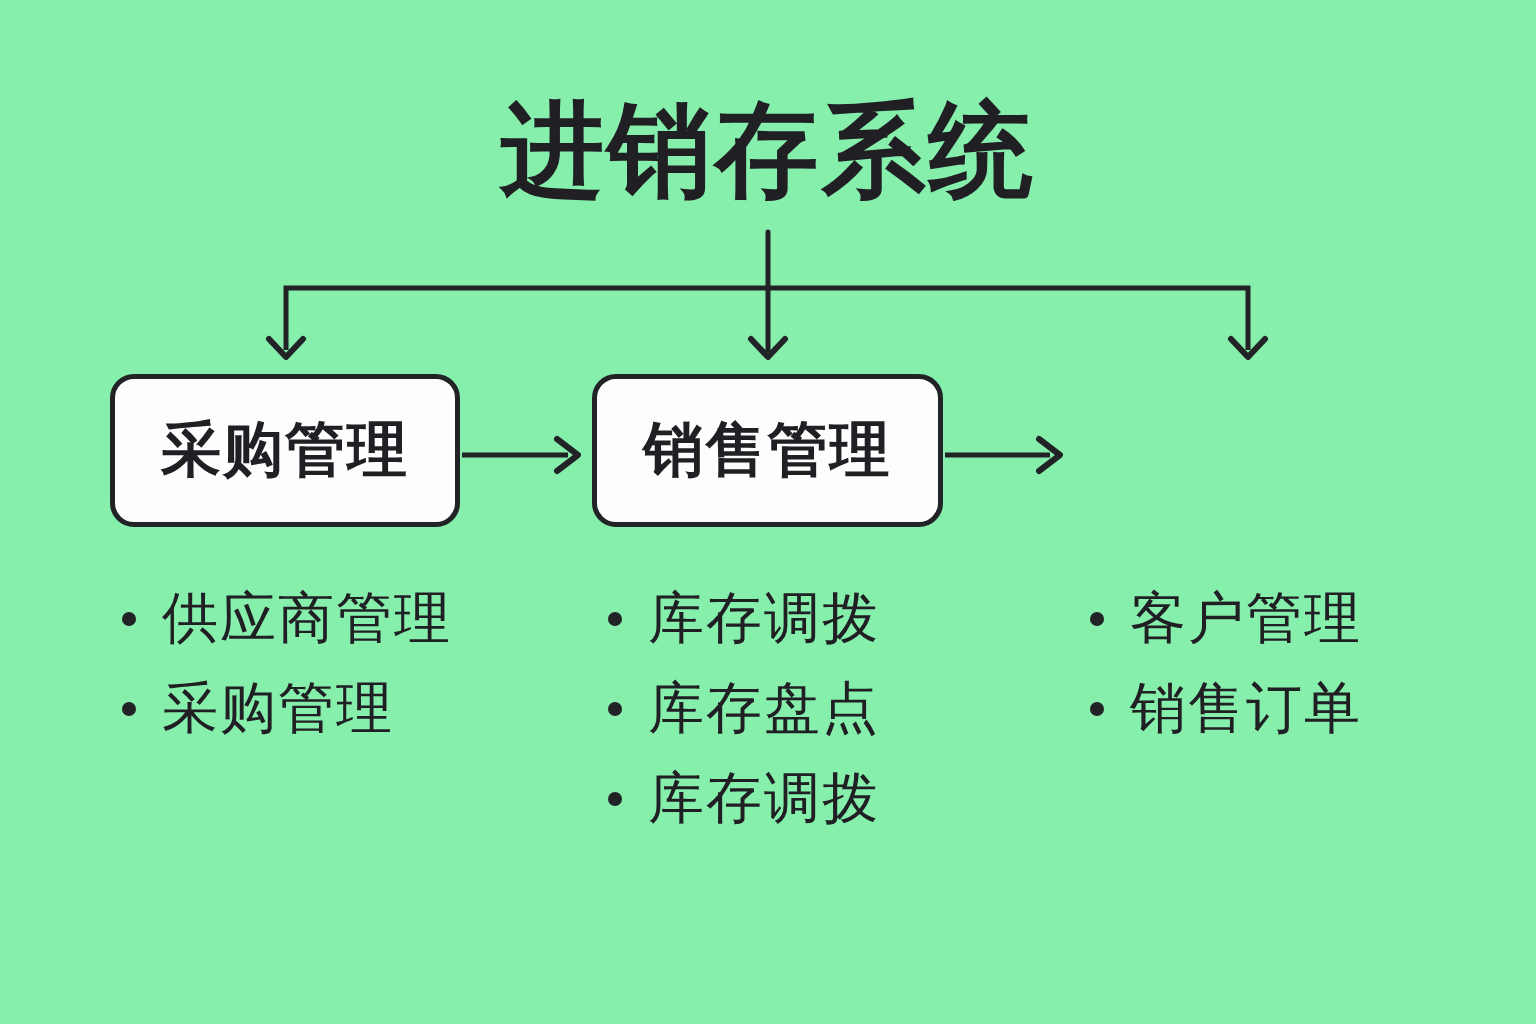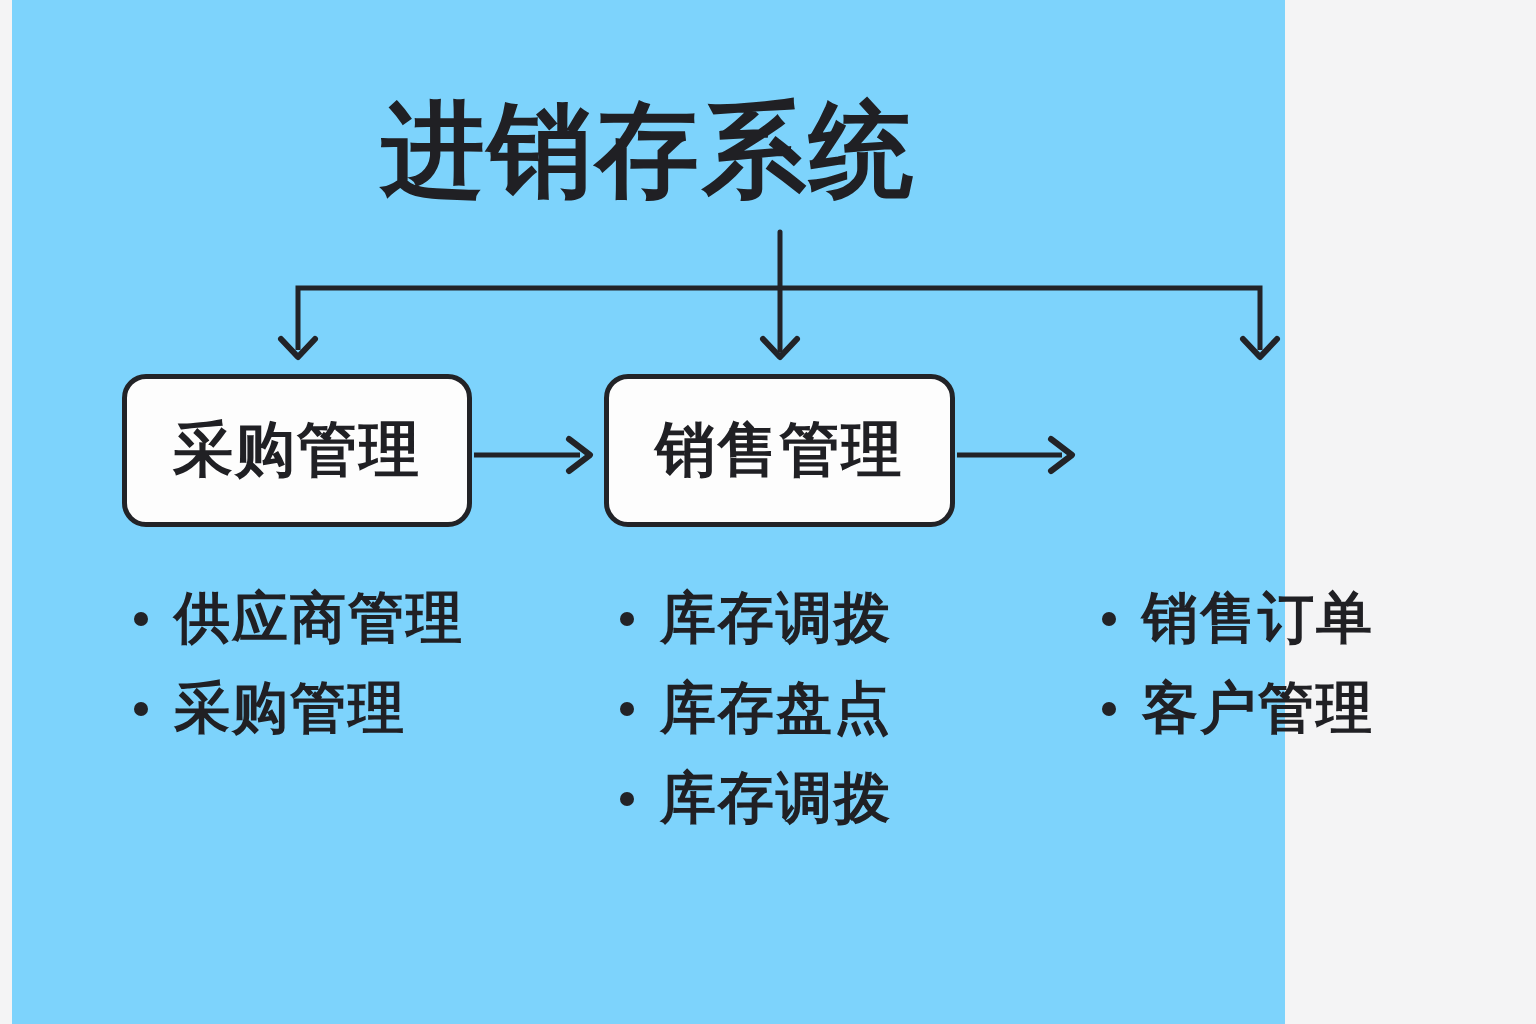--- a/index.html
+++ b/index.html
@@ -4,25 +4,24 @@
 <style>
   * { margin: 0; padding: 0; box-sizing: border-box; }
   html, body { width: 1536px; height: 1024px; }
   body {
     font-family: "Liberation Sans", "DejaVu Sans", sans-serif;
     background: #f4f4f5;
     overflow: hidden;
   }
   .canvas {
     position: relative;
-    width: 1273px;
+    width: 1536px;
     height: 1024px;
-    background: #7dd3fc;
+    background: #86efac;
     color: #202024;
-    margin-left: 12px;
   }
   .title {
     position: absolute;
     top: 88px;
     left: 0;
     width: 100%;
     text-align: center;
     font-size: 104px;
     font-weight: 800;
     letter-spacing: 3px;
@@ -75,21 +74,21 @@
   .dot {
     width: 14px;
     height: 14px;
     border-radius: 50%;
     background: #222327;
     margin: 0 26px 0 10px;
     flex: none;
   }
   .item-text {
     font-size: 56px;
-    font-weight: 700;
+    font-weight: 400;
     letter-spacing: 2px;
     color: #202024;
     white-space: nowrap;
   }
 </style>
 </head>
 <body>
 
 <div class="canvas">
 
@@ -141,21 +140,21 @@
     </li>
     <li class="list-item">
       <span class="dot"></span>
       <span class="item-text">库存调拨</span>
     </li>
   </ul>
 
   <ul class="list list-3">
     <li class="list-item">
       <span class="dot"></span>
-      <span class="item-text">销售订单</span>
+      <span class="item-text">客户管理</span>
     </li>
     <li class="list-item">
       <span class="dot"></span>
-      <span class="item-text">客户管理</span>
+      <span class="item-text">销售订单</span>
     </li>
   </ul>
 
 </div>
 
 </body></html>

